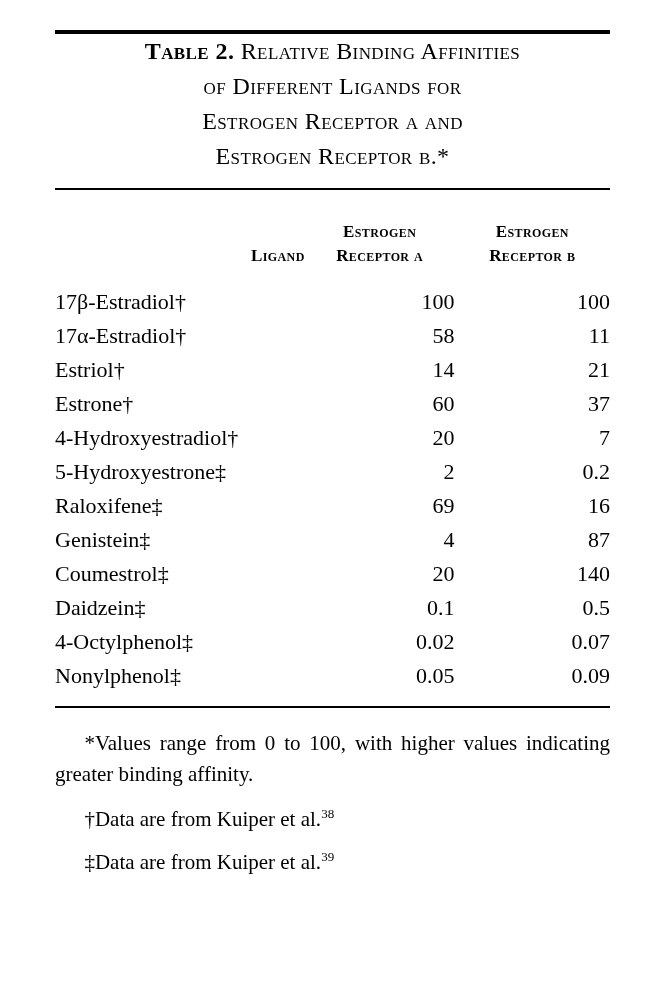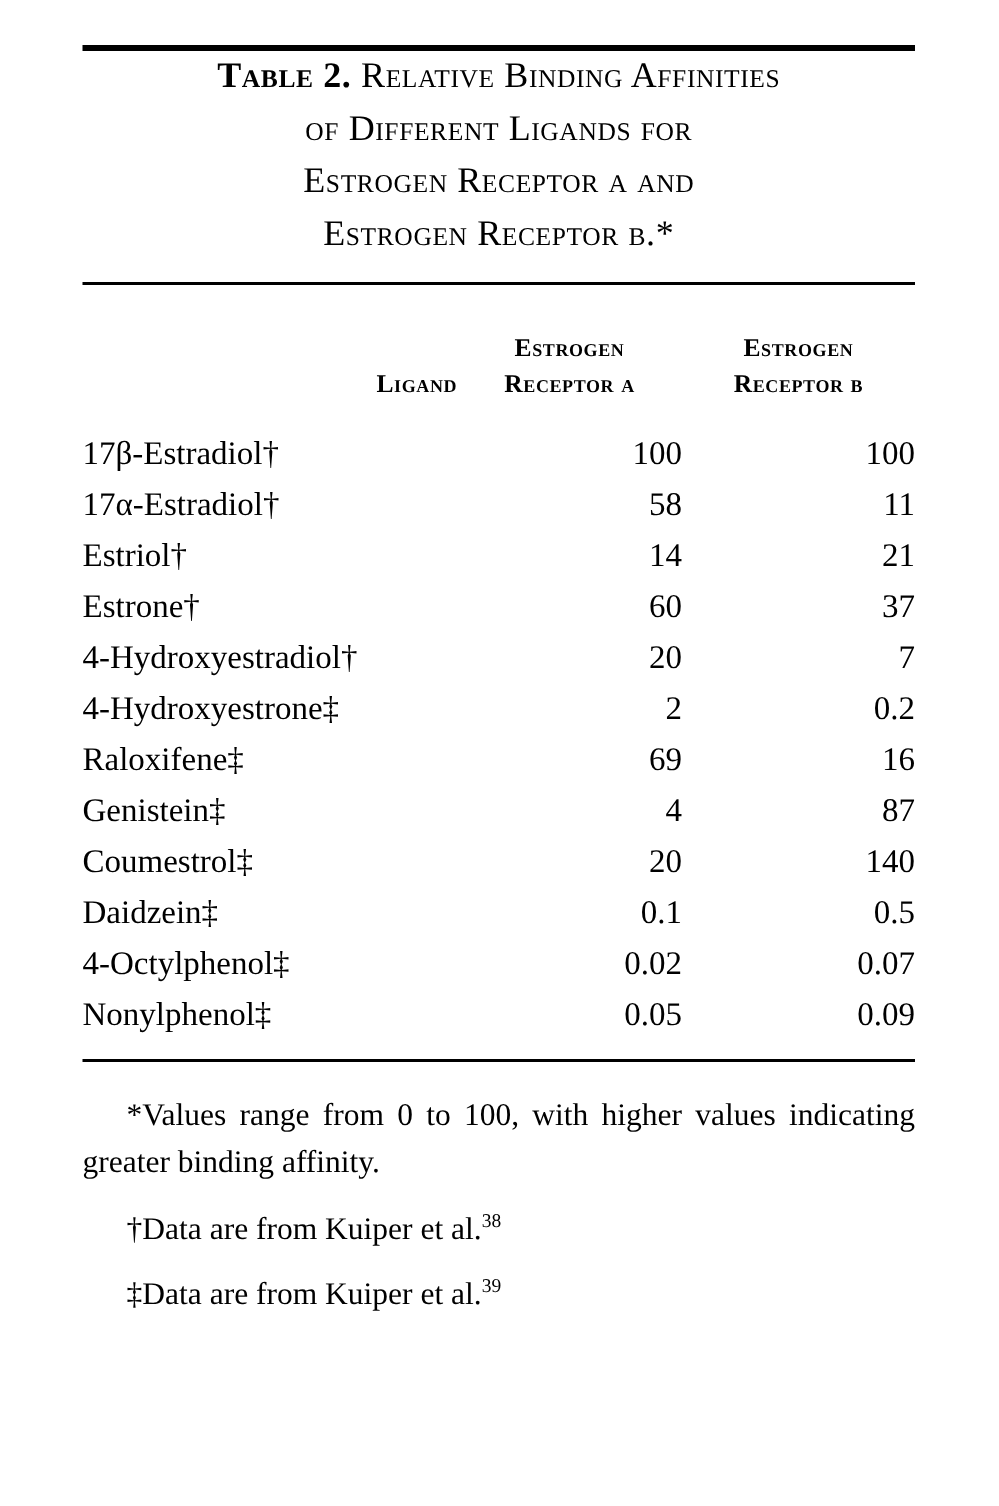--- a/index.html
+++ b/index.html
@@ -146,21 +146,21 @@
         <td class="lig">Estrone†</td>
         <td class="num">60</td>
         <td class="num">37</td>
       </tr>
       <tr>
         <td class="lig">4-Hydroxyestradiol†</td>
         <td class="num">20</td>
         <td class="num">7</td>
       </tr>
       <tr>
-        <td class="lig">4-Hydroxyestrone‡</td>
+        <td class="lig">5-Hydroxyestrone‡</td>
         <td class="num">2</td>
         <td class="num">0.2</td>
       </tr>
       <tr>
         <td class="lig">Raloxifene‡</td>
         <td class="num">69</td>
         <td class="num">16</td>
       </tr>
       <tr>
         <td class="lig">Genistein‡</td>

